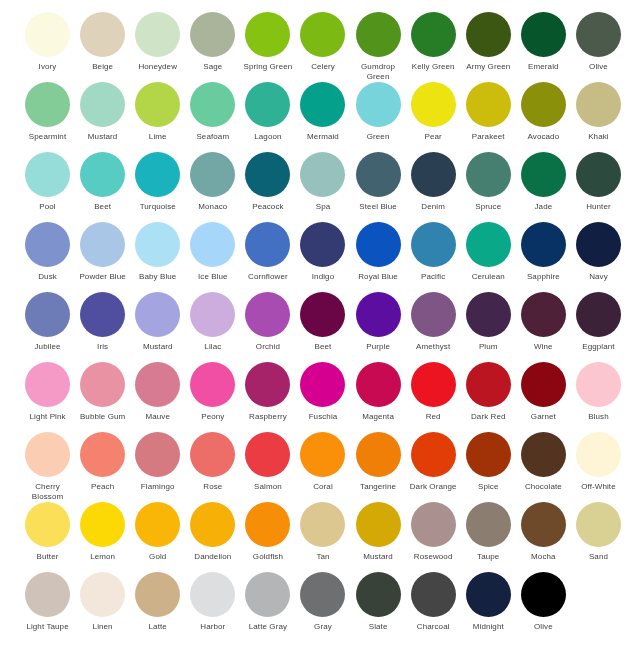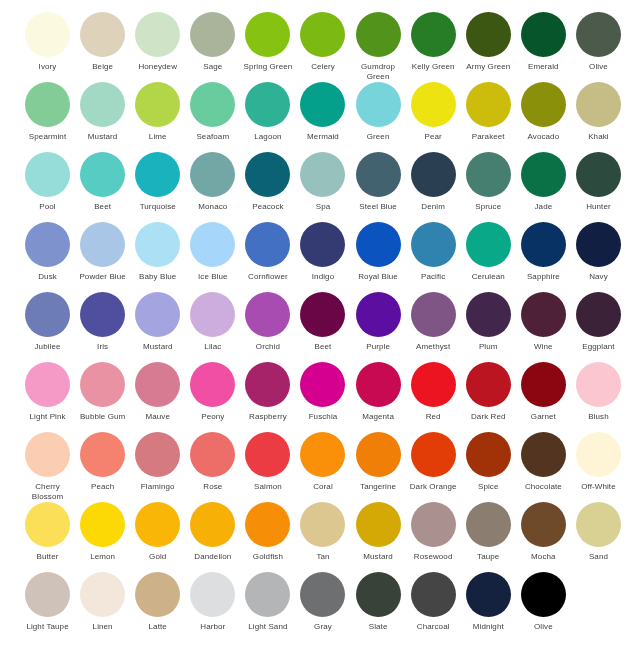--- a/index.html
+++ b/index.html
@@ -417,21 +417,21 @@
     <div class="swatch-cell">
       <div class="swatch-dot" style="background: rgb(205, 177, 137);"></div>
       <div class="swatch-label">Latte</div>
     </div>
     <div class="swatch-cell">
       <div class="swatch-dot" style="background: rgb(220, 222, 224);"></div>
       <div class="swatch-label">Harbor</div>
     </div>
     <div class="swatch-cell">
       <div class="swatch-dot" style="background: rgb(179, 181, 183);"></div>
-      <div class="swatch-label">Light Sand</div>
+      <div class="swatch-label">Latte Gray</div>
     </div>
     <div class="swatch-cell">
       <div class="swatch-dot" style="background: rgb(109, 111, 113);"></div>
       <div class="swatch-label">Gray</div>
     </div>
     <div class="swatch-cell">
       <div class="swatch-dot" style="background: rgb(57, 66, 56);"></div>
       <div class="swatch-label">Slate</div>
     </div>
     <div class="swatch-cell">

